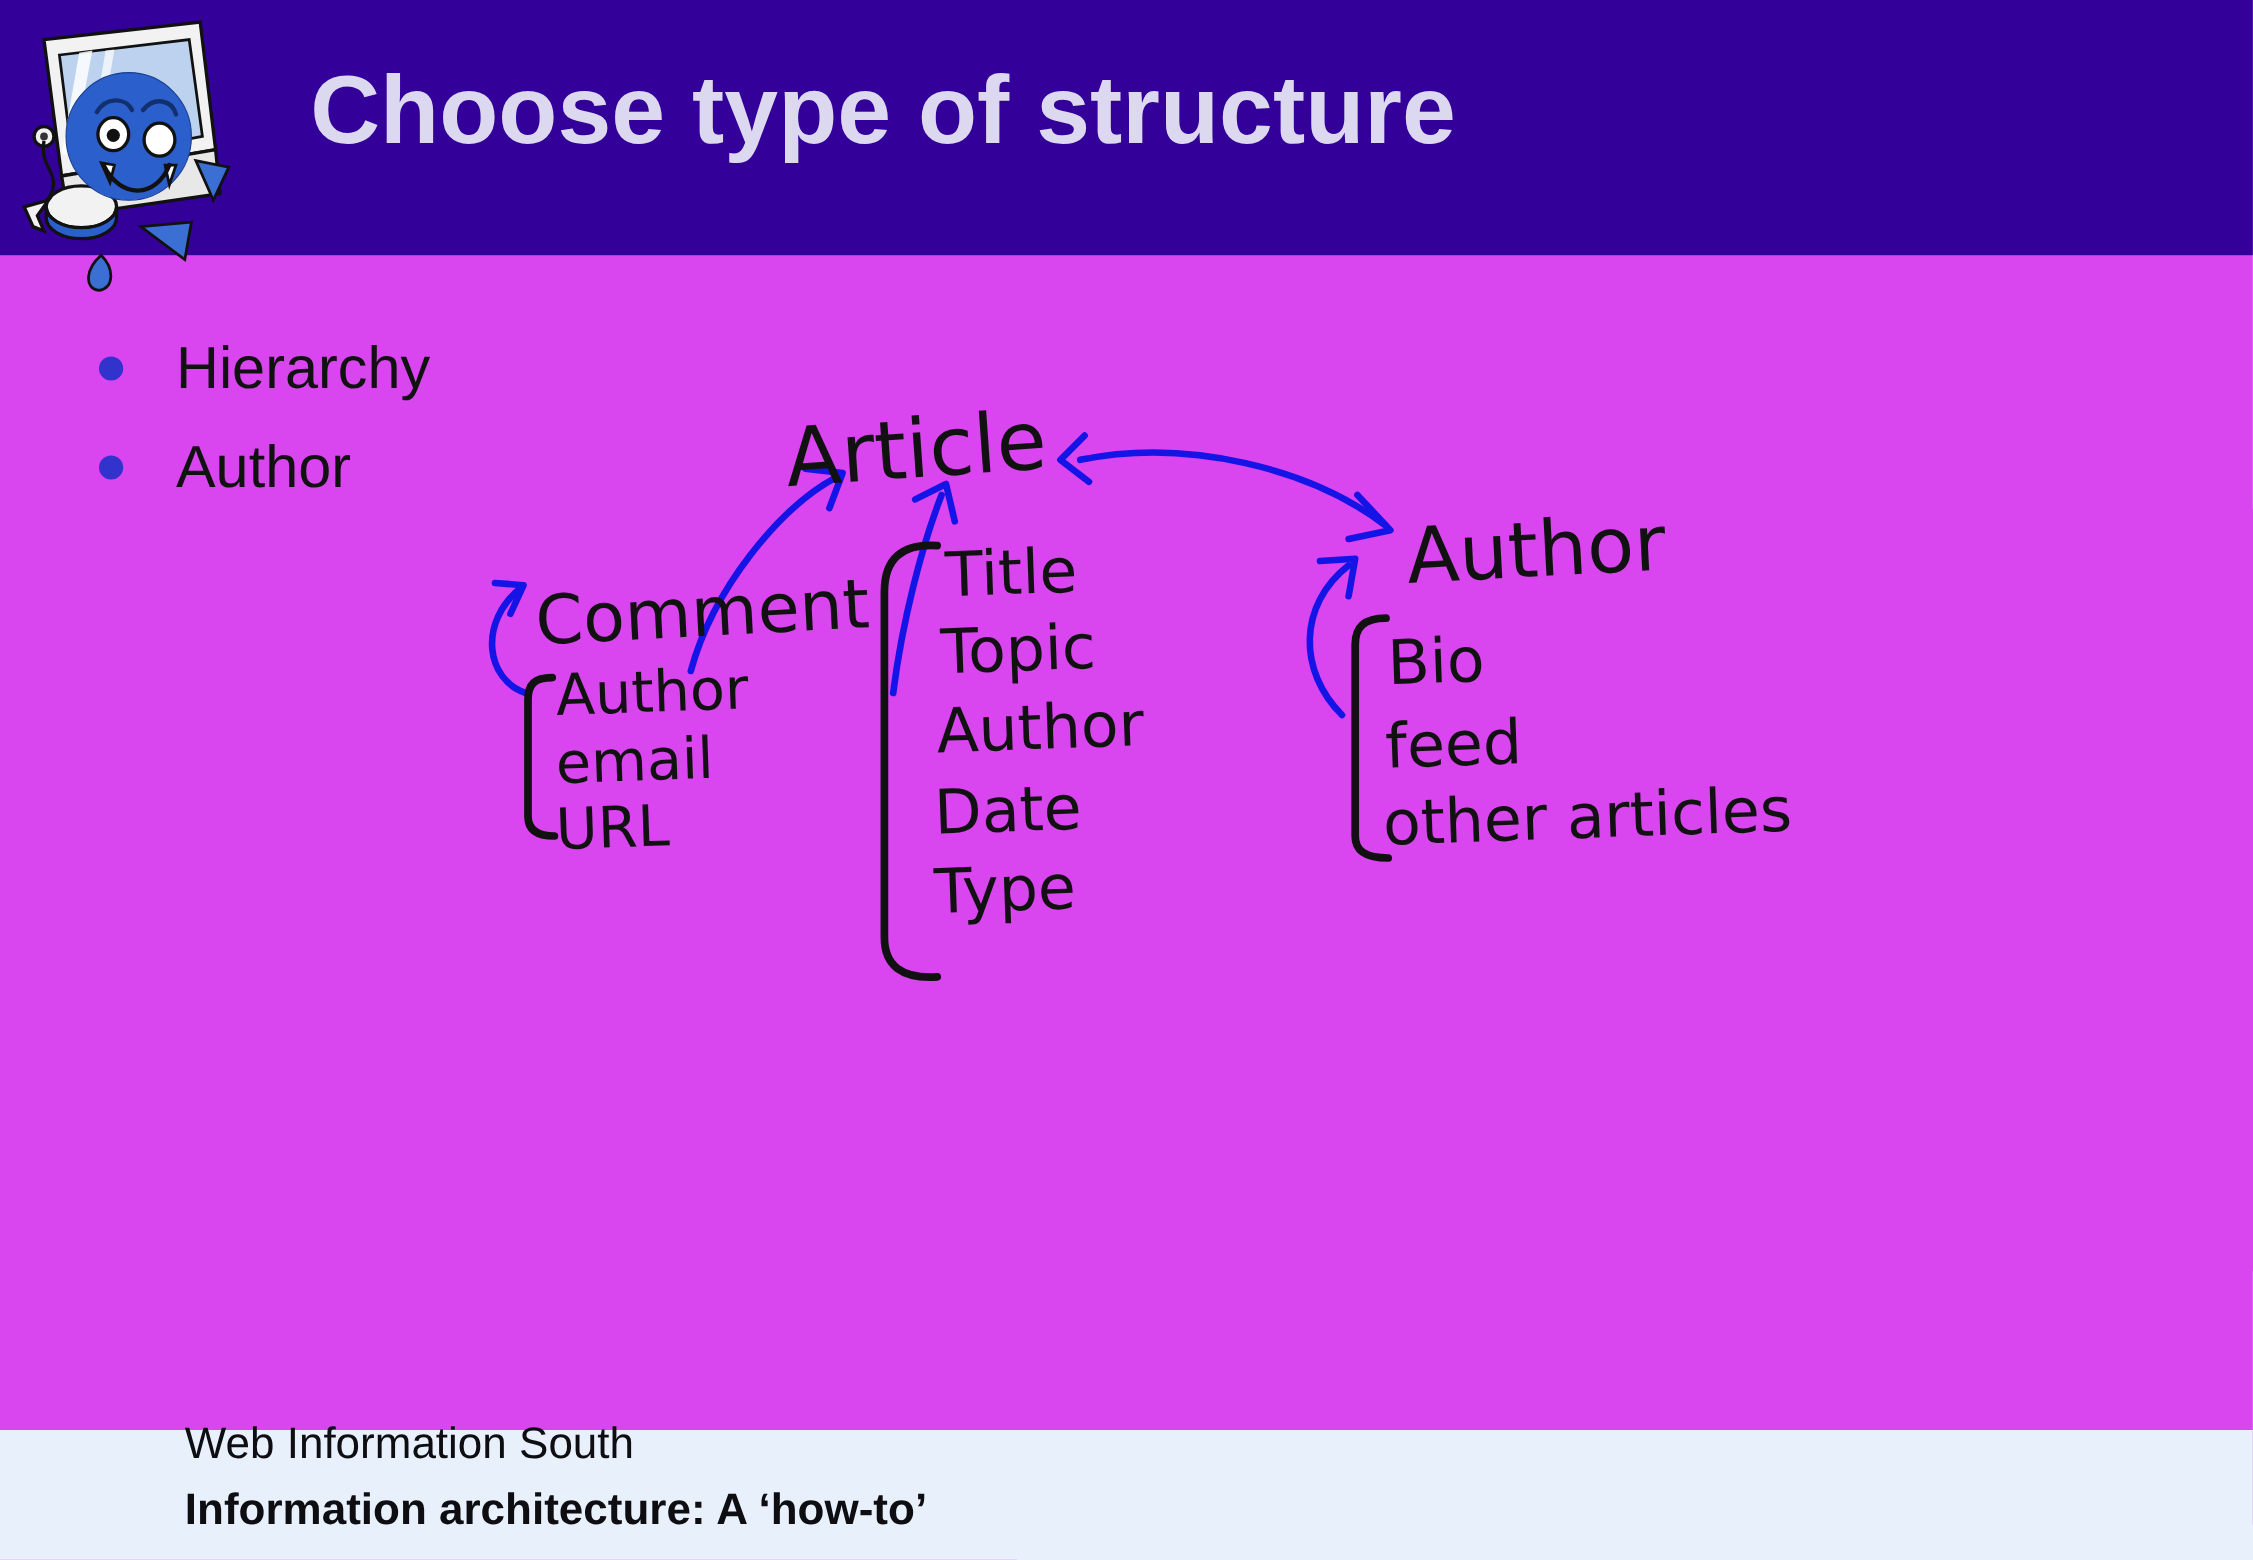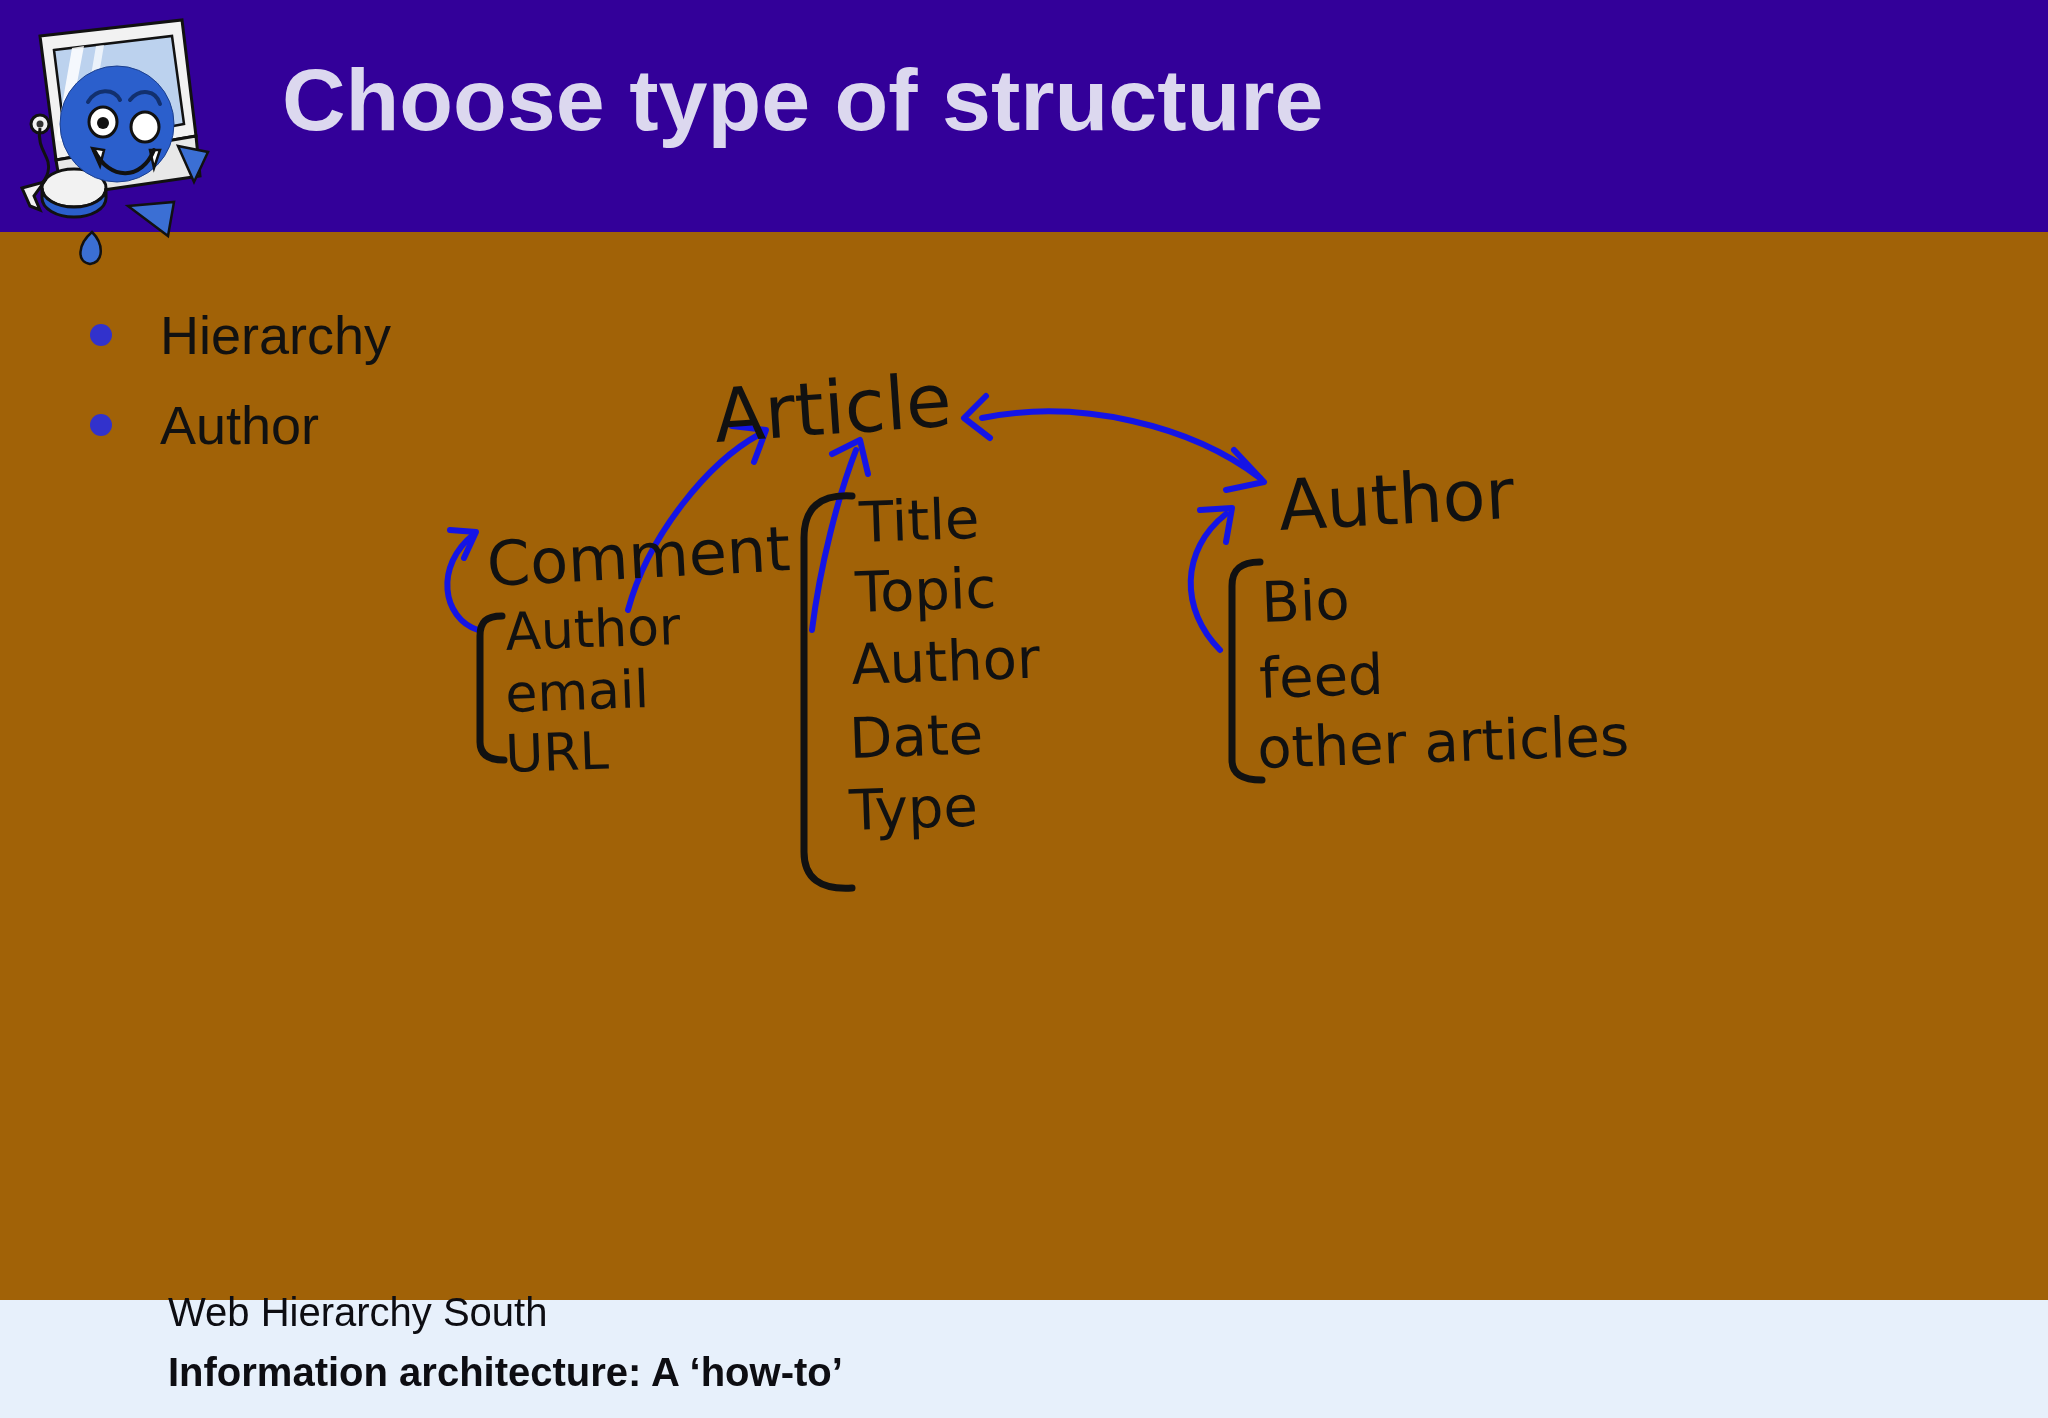--- a/index.html
+++ b/index.html
@@ -3,21 +3,21 @@
 <meta charset="utf-8">
 <style>
   html,body{margin:0;padding:0;}
   body{
     width:2048px;height:1418px;
     background:#ffffff;
     font-family:"Liberation Sans", sans-serif;
     overflow:hidden;
     position:relative;
   }
-  .slide{position:absolute;inset:0;background:#a16207;}
+  .slide{position:absolute;inset:0;background:#d946ef;}
 
   
   .banner{
     position:absolute;left:0;top:0;width:2048px;height:232px;
     background:#330099;
   }
   .banner-title{
     position:absolute;left:282px;top:56px;
     font-size:88px;font-weight:bold;
     color:#dcd8ef;
@@ -178,17 +178,17 @@
           <text x="742" y="292" font-size="56" transform="rotate(-2 742 292)">Bio</text>
           <text x="740" y="368" font-size="56" transform="rotate(-2 740 368)">feed</text>
           <text x="738" y="438" font-size="56" transform="rotate(-2 738 438)">other articles</text>
         </g>
       </g>
 
     </svg>
   </div>
 
   <div class="footer">
-    <div class="footer-line footer-line-1">Web Hierarchy South</div>
+    <div class="footer-line footer-line-1">Web Information South</div>
     <div class="footer-line footer-line-2">Information architecture: A ‘how-to’</div>
   </div>
 
 </div>
 
 </body></html>

